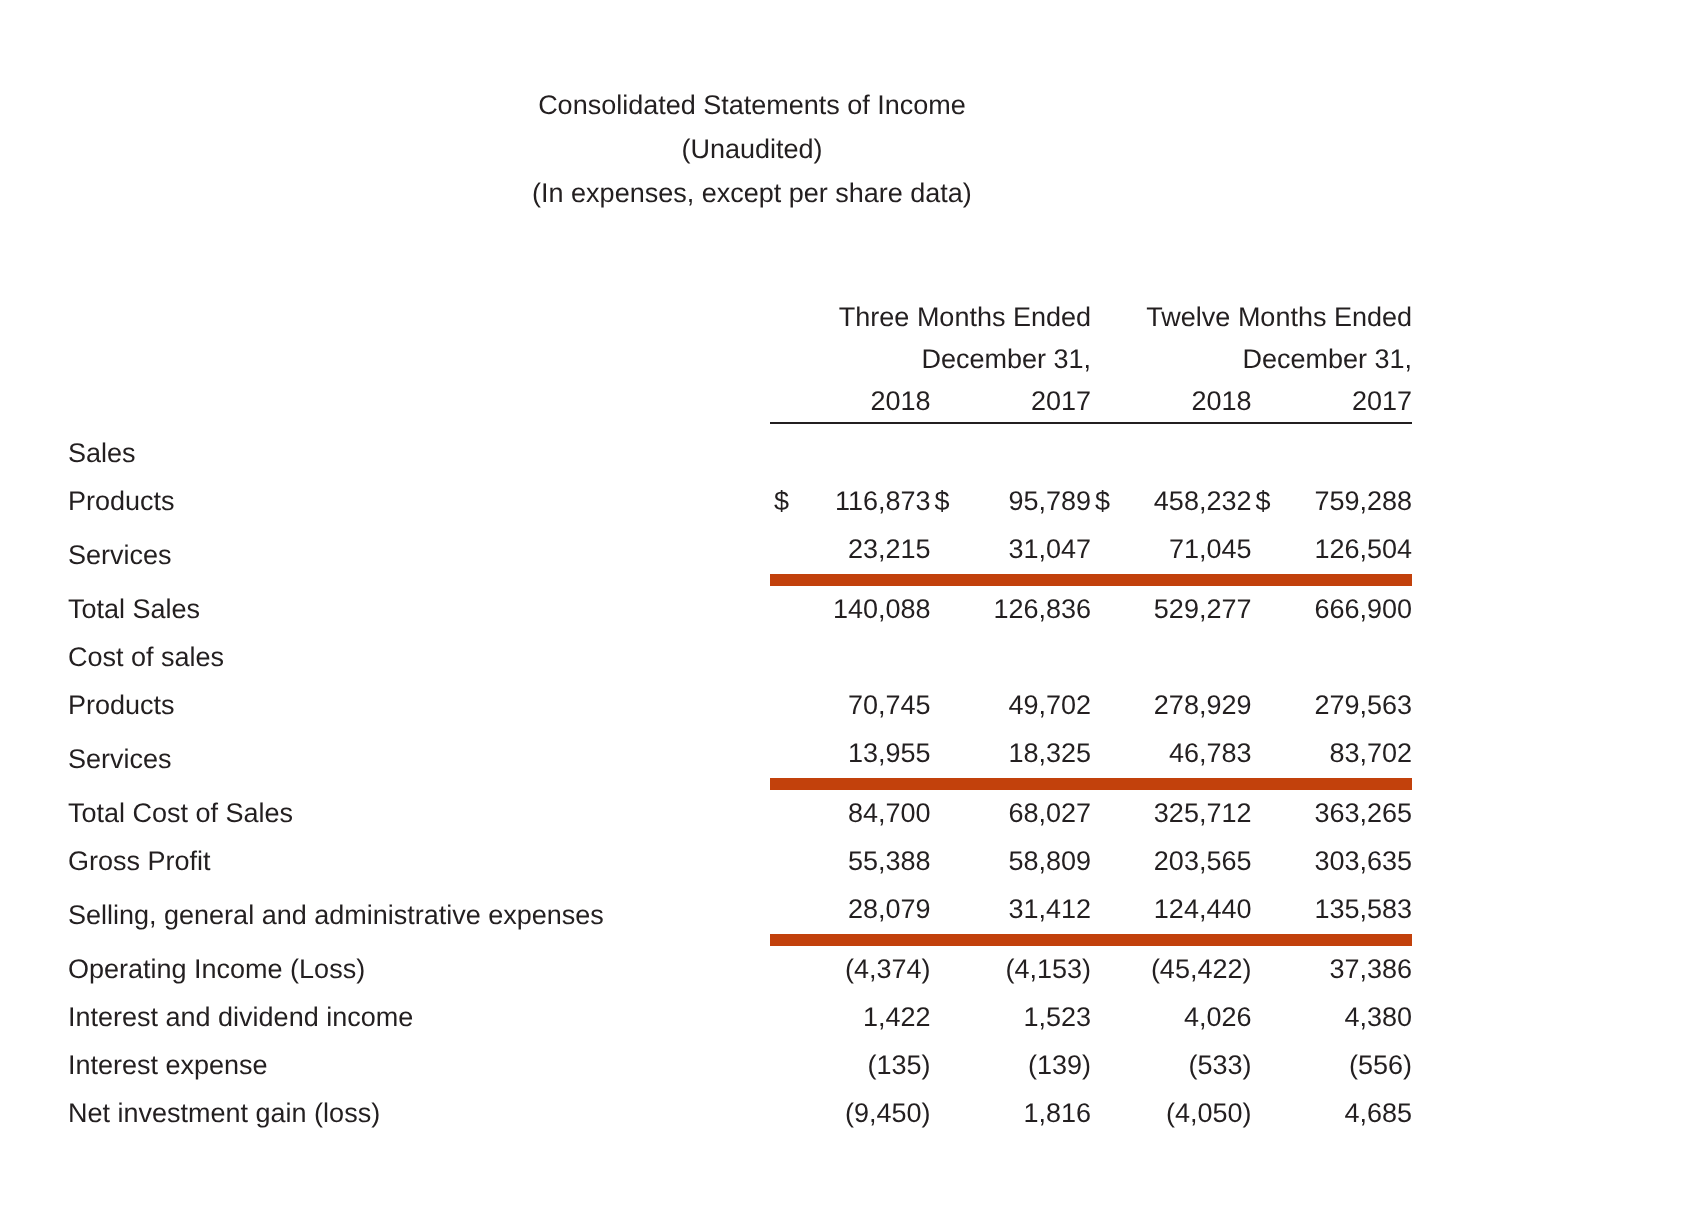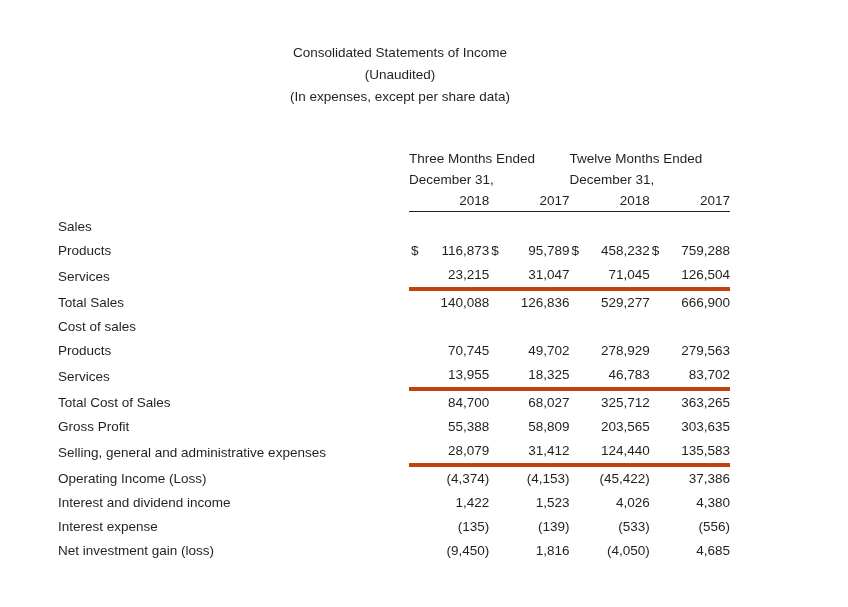--- a/index.html
+++ b/index.html
@@ -13,21 +13,20 @@
     font-family: "Liberation Sans", sans-serif;
     color: #000000;
     font-size: 13.5px;
     overflow: hidden;
   }
   .page {
     position: relative;
     width: 700px;
     height: 607px;
     box-sizing: border-box;
-    padding-left: 24px;
   }
   .title-block {
     text-align: center;
     padding-top: 42px;
     width: 752px;
     margin-left: 0;
   }
   .title-line {
     line-height: 22px;
     font-size: 13.5px;
@@ -44,21 +43,21 @@
     padding: 0;
     font-weight: normal;
     font-size: 13.5px;
     color: #231f20;
     vertical-align: bottom;
   }
   .col-label { width: 350px; }
   .col-num { width: 80px; }
 
   .hdr-group {
-    text-align: left;
+    text-align: right;
     line-height: 21px;
     padding-bottom: 0px;
   }
   .hdr-year {
     text-align: right;
     line-height: 21px;
     padding-bottom: 2px;
   }
   .year-cell {
     border-bottom: 1px solid #231f20;
@@ -73,21 +72,21 @@
   .num {
     text-align: right;
     line-height: 24px;
     white-space: nowrap;
     padding-right: 2px;
   }
   .num .cur {
     float: left;
     padding-left: 2px;
   }
-  .rule-top { border-top: 4px solid #c2410c; }
+  .rule-top { border-top: 6px solid #c2410c; }
   .spacer-row td { height: 3px; line-height: 3px; }
 </style>
 </head>
 <body>
 
 <div class="page">
 
   <div class="title-block">
     <div class="title-line">Consolidated Statements of Income</div>
     <div class="title-line">(Unaudited)</div>

